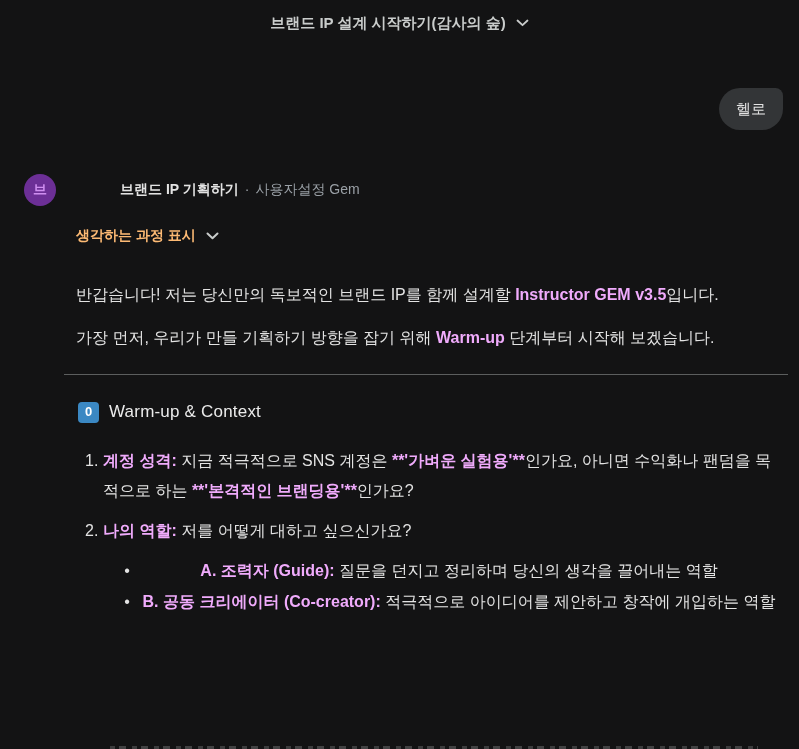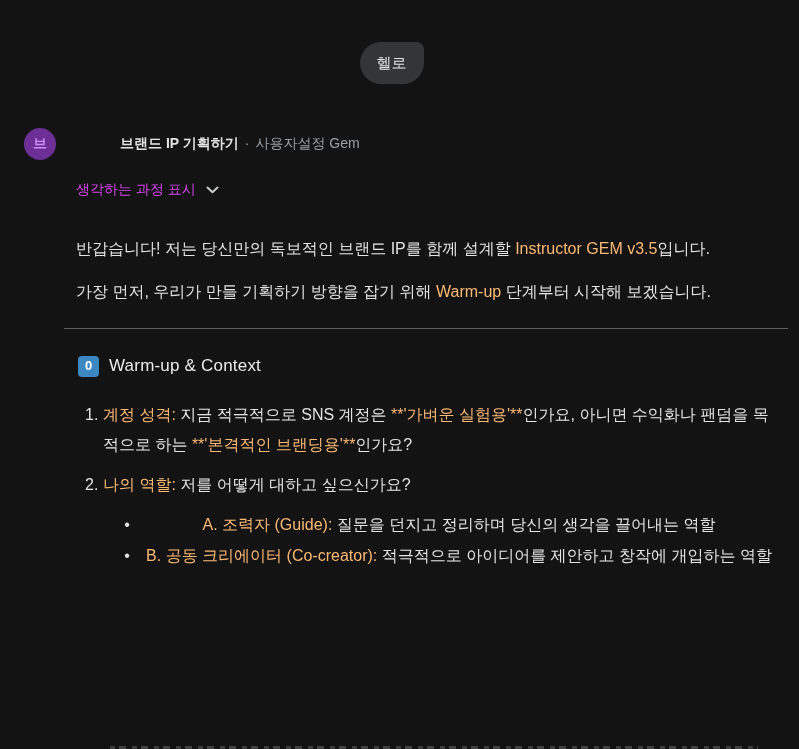--- a/index.html
+++ b/index.html
@@ -18,21 +18,21 @@
     display:flex; align-items:center; justify-content:center;
   }
   .convo-title {
     display:flex; align-items:center; gap:10px;
     color:#c9cccb; font-size:15px; font-weight:600;
     cursor:pointer;
   }
   .chev { color:#c9cccb; display:inline-flex; }
   
   .user-row {
-    display:flex; justify-content:center;
+    display:flex; justify-content:flex-end;
     padding-right:16px; margin-top:42px;
   }
   .user-bubble {
     background:#333537;
     color:#e3e3e3;
     font-size:15px;
     padding:11px 17px;
     border-radius:22px 8px 22px 22px;
     max-width:560px;
     line-height:20px;
@@ -48,31 +48,31 @@
     background:#6c2f96; color:#cf8ef0;
     display:flex; align-items:center; justify-content:center;
     font-size:14px; font-weight:700; flex:0 0 auto;
   }
   .who-text { font-size:14px; display:flex; align-items:baseline; gap:6px; }
   .who-name { color:#e3e3e3; font-weight:700;margin-left:44px; }
   .who-sep, .who-badge { color:#9aa0a6; font-weight:400; }
   .thinking-row {
     margin-left:76px; margin-top:21px;
     display:flex; align-items:center; gap:10px;
-    color:#d946ef; font-size:14px; font-weight:400;
+    color:#fdba74; font-size:14px; font-weight:700;
     cursor:pointer; width:max-content;
   }
   
   .md {
     margin-left:76px; margin-top:35px;
     width:700px;
     font-size:16px; line-height:30px; color:#e3e3e3;
   }
   .md p { margin-bottom:13px; }
-  .md .bold, .md b { font-weight:400; color:#fdba74; }
+  .md .bold, .md b { font-weight:700; color:#f0abfc; }
   .divider {
     border:none; border-top:1px solid #5c5e5e;
     margin:21px 0 22px -12px; width:724px;
   }
   .section-head {
     display:flex; align-items:center; gap:10px;
     margin:0 0 19px 2px;
   }
   .keycap {
     width:21px; height:21px; border-radius:4px;
@@ -100,20 +100,30 @@
       #8a8a8a 0 5px, transparent 5px 9px,
       #9a9a9a 9px 16px, transparent 16px 22px);
     filter:blur(.6px);
   }
 </style>
 </head>
 <body>
 
 <div class="page">
 
+  <div class="header">
+    <div class="convo-title">
+      <span>브랜드 IP 설계 시작하기(감사의 숲)</span>
+      <span class="chev">
+        <svg width="13" height="8" viewBox="0 0 13 8">
+            <path d="M1.5 1.5 L6.5 6.2 L11.5 1.5" stroke="currentColor" stroke-width="1.8" fill="none" stroke-linecap="round" stroke-linejoin="round"></path>
+          </svg>
+      </span>
+    </div>
+  </div>
 
   <div class="user-row">
     <div class="user-bubble">
       <span>헬로</span>
     </div>
   </div>
 
   <div class="assistant">
 
     <div class="who-row">

